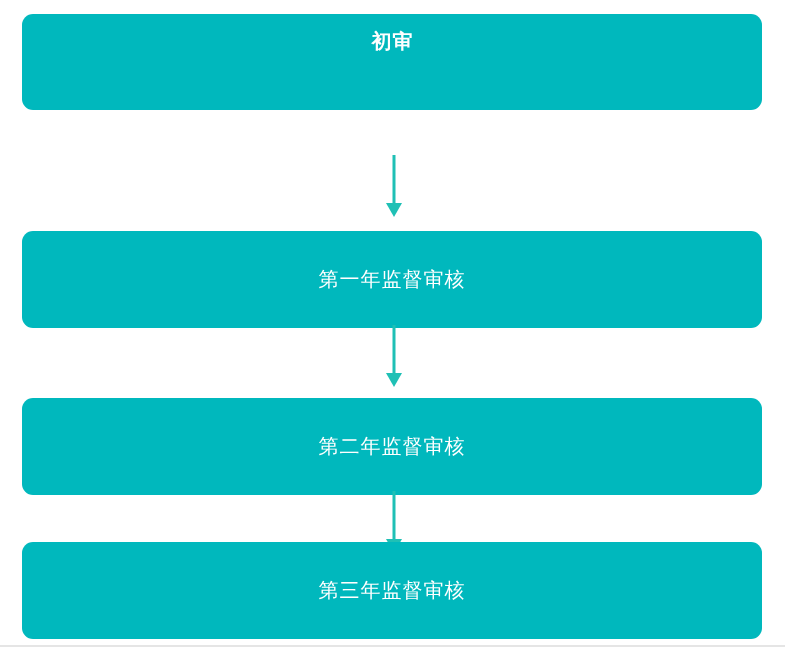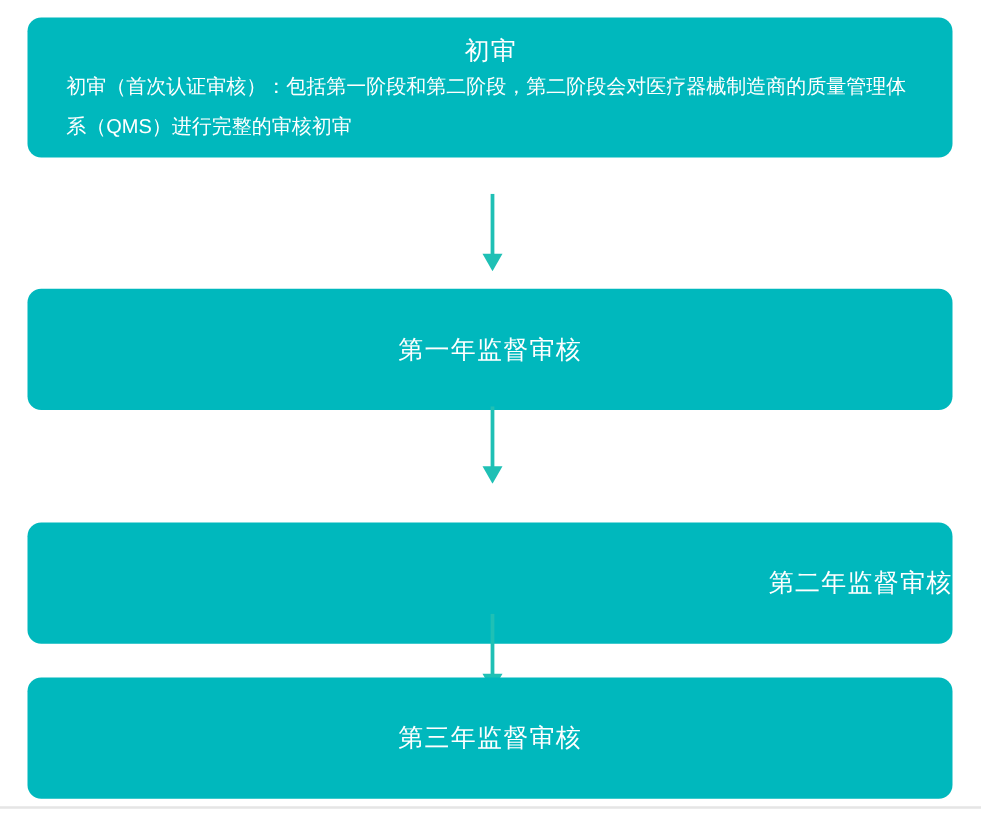--- a/index.html
+++ b/index.html
@@ -19,22 +19,23 @@
     position: absolute;
     left: 22px;
     width: 740px;
     background: #00b8bd;
     border-radius: 11px;
     color: #ffffff;
     box-sizing: border-box;
   }
   .node-start {
     top: 14px;
-    height: 112px;
+    height: 96px;
     padding: 14px 30px 16px 31px;
+    font-weight: bold;
   }
   .node-title {
     text-align: center;
     font-size: 20px;
     line-height: 26px;
     letter-spacing: 1px;
   }
   .node-desc {
     font-size: 16px;
     line-height: 32px;
@@ -42,21 +43,21 @@
   }
   .node-step {
     height: 97px;
     display: flex;
     align-items: center;
     justify-content: center;
     font-size: 20px;
     letter-spacing: 1px;
   }
   #node-year1 { top: 231px; }
-  #node-year2 { top: 418px; justify-content: flex-end; }
+  #node-year2 { top: 398px; }
   #node-year3 { top: 542px; }
   .flow-arrow {
     position: absolute;
     left: 385px;
     width: 18px;
     height: 62px;
   }
   #arrow-1 { top: 155px; }
   #arrow-2 { top: 325px; }
   #arrow-3 { top: 491px; }
@@ -70,21 +71,20 @@
     background: #e5e5e5;
   }
 </style>
 </head>
 <body>
 
 <div class="canvas">
 
   <div class="node node-start">
     <div class="node-title">初审</div>
-    <div class="node-desc">初审（首次认证审核）：包括第一阶段和第二阶段，第二阶段会对医疗器械制造商的质量管理体系（QMS）进行完整的审核初审</div>
   </div>
 
   <div class="flow-arrow" id="arrow-1">
     <svg width="18" height="62" viewBox="0 0 18 62" xmlns="http://www.w3.org/2000/svg">
       <rect x="7.5" y="0" width="3" height="50" fill="#1fc0b5"></rect>
       <polygon points="1,48 17,48 9,62" fill="#1fc0b5"></polygon>
     </svg>
   </div>
 
   <div class="node node-step" id="node-year1">

